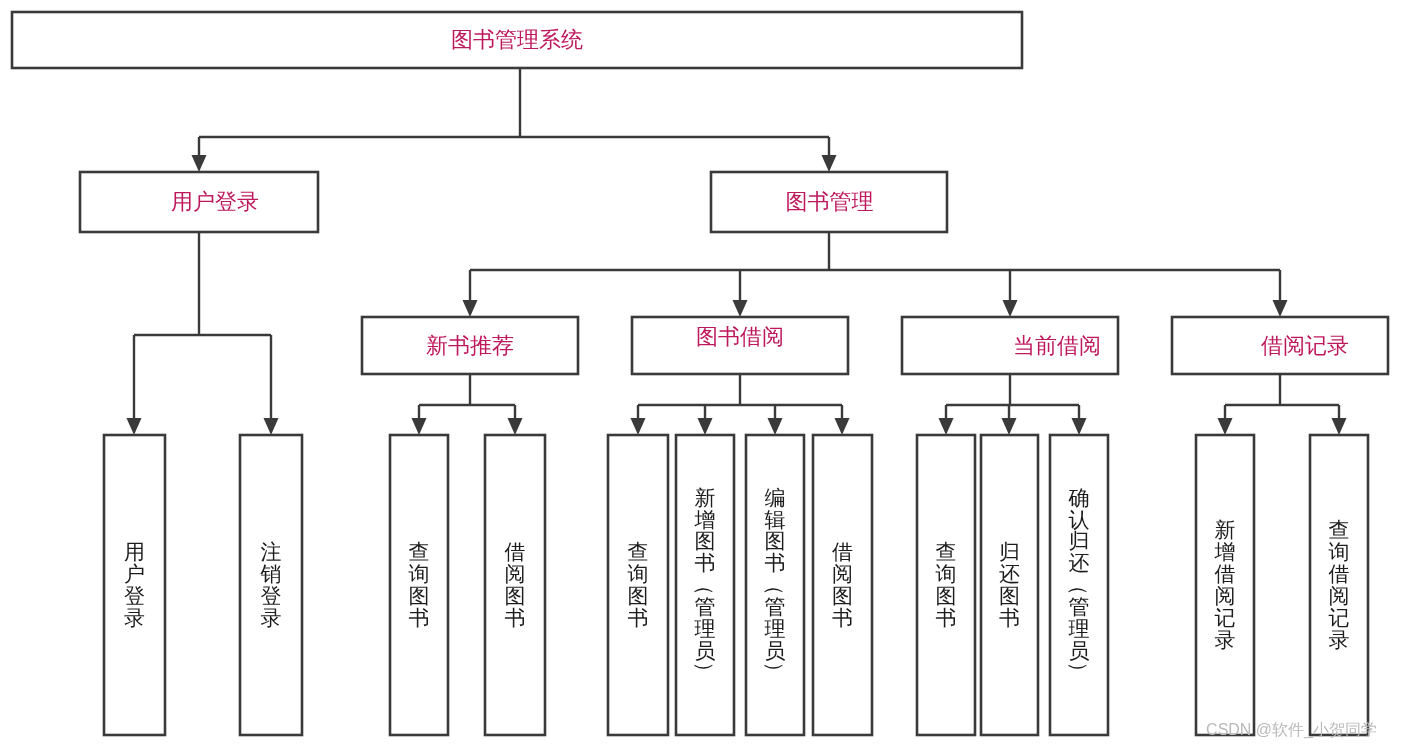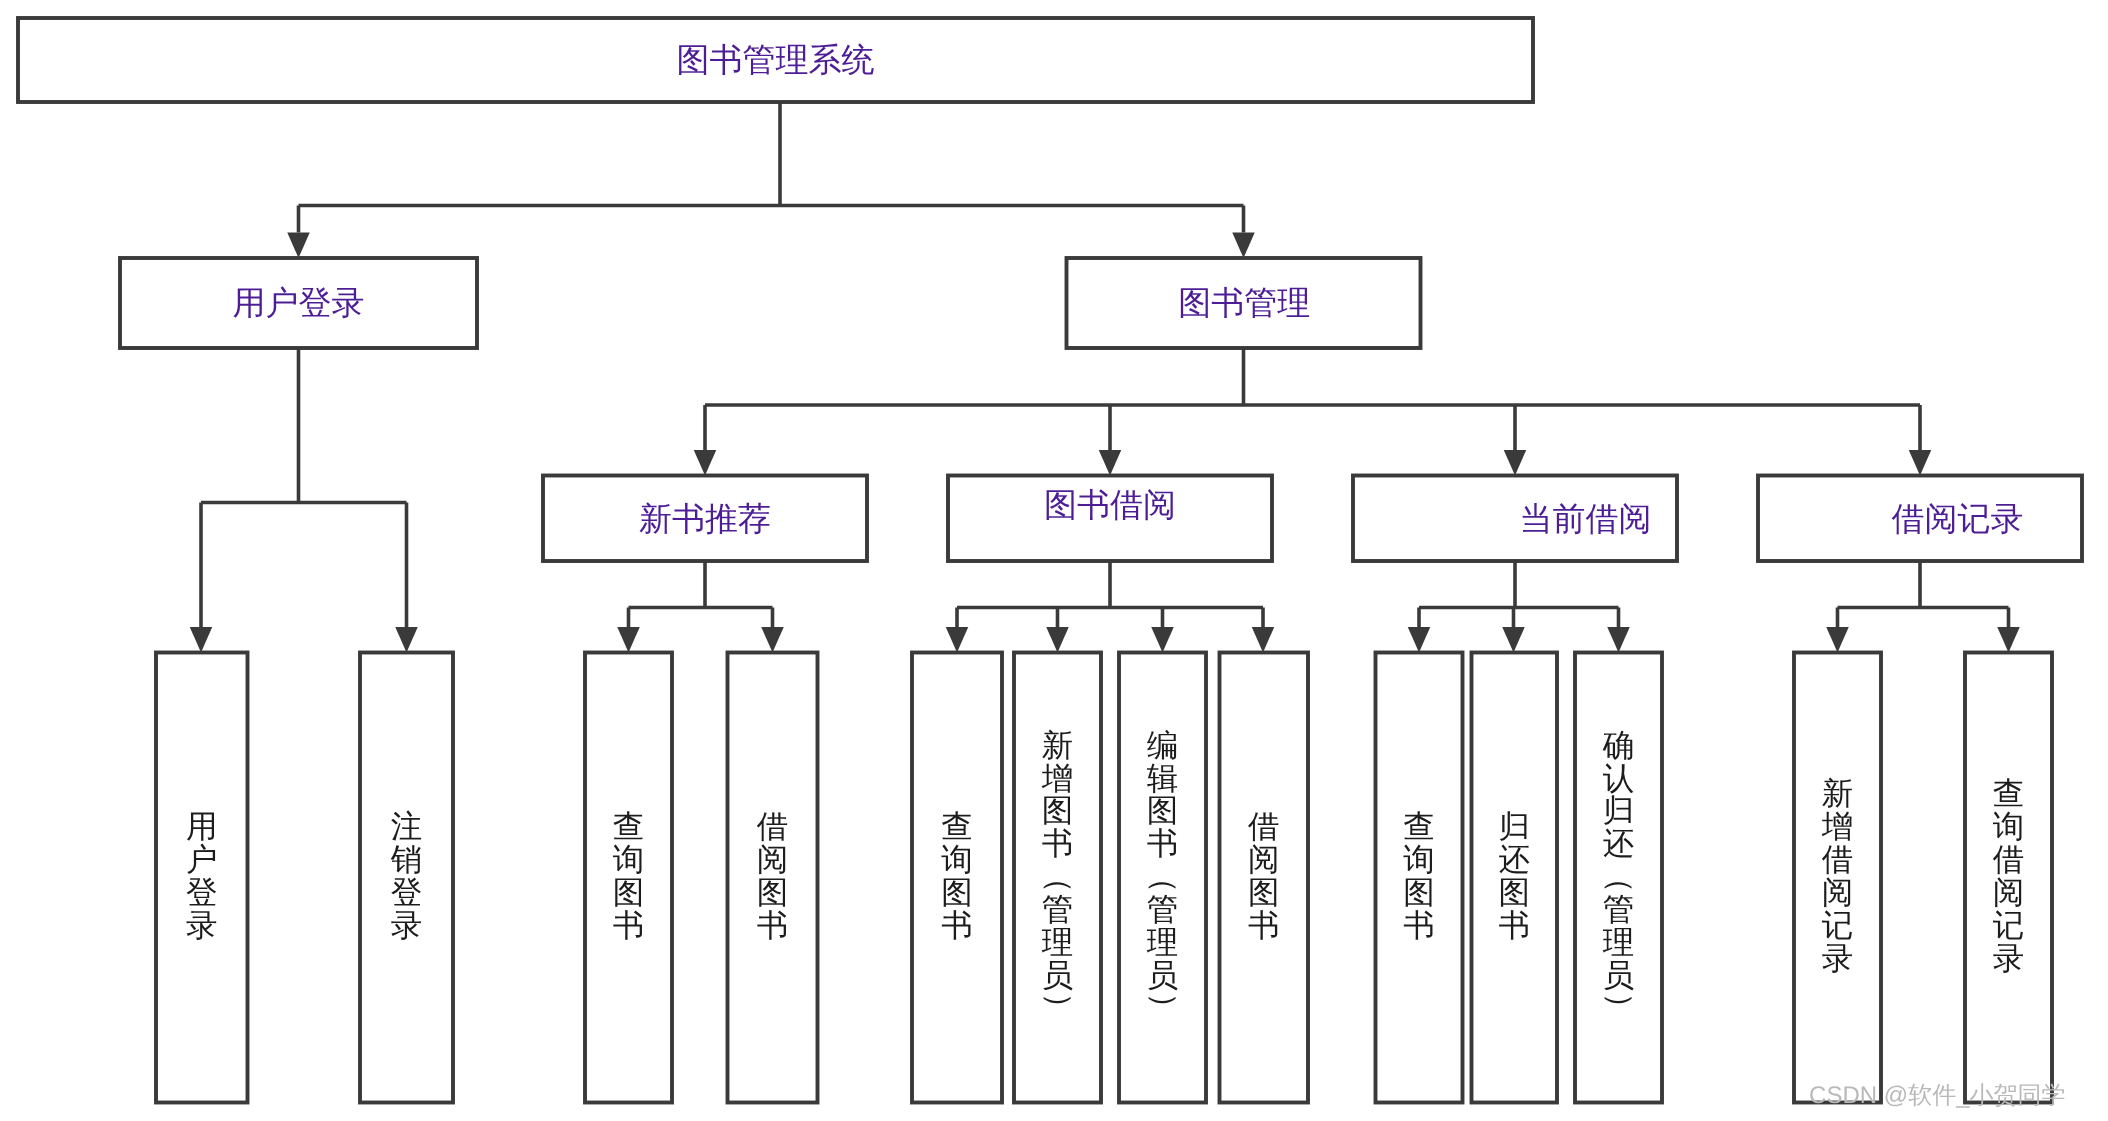--- a/index.html
+++ b/index.html
@@ -67,21 +67,21 @@
     text-align: center;
   }
   .vtext-wrap span.rot {
     transform: rotate(90deg);
   }
   .htext-wrap {
     position: absolute;
     display: flex;
     align-items: center;
     justify-content: center;
-    color: #4c1d95;
+    color: #be185d;
     font-size: 22px;
     font-family: "Liberation Sans", "DejaVu Sans", sans-serif;
     pointer-events: none;
     white-space: nowrap;
   }
 </style>
 </head>
 <body>
 
 <div id="diagram-root">
@@ -158,21 +158,21 @@
         <rect x="813" y="435" width="59" height="300" class="node-box"></rect>
         <rect x="917" y="435" width="58" height="300" class="node-box"></rect>
         <rect x="981" y="435" width="57" height="300" class="node-box"></rect>
         <rect x="1050" y="435" width="58" height="300" class="node-box"></rect>
         <rect x="1196" y="435" width="58" height="300" class="node-box"></rect>
         <rect x="1310" y="435" width="58" height="300" class="node-box"></rect>
       </g>
   </svg>
   <div id="labels-layer">
       <div class="htext-wrap" style="left: 12px; top: 12px; width: 1010px; height: 56px;">图书管理系统</div>
-      <div class="htext-wrap" style="left: 80px; top: 172px; width: 238px; height: 60px;">用户登录</div>
+      <div class="htext-wrap" style="left: 96px; top: 172px; width: 238px; height: 60px;">用户登录</div>
       <div class="htext-wrap" style="left: 711px; top: 172px; width: 237px; height: 60px; font-family: Liberation Serif, serif;">图书管理</div>
       <div class="htext-wrap" style="left: 362px; top: 317px; width: 216px; height: 57px;">新书推荐</div>
       <div class="htext-wrap" style="left: 632px; top: 317px; width: 216px; height: 40px;">图书借阅</div>
       <div class="htext-wrap" style="left: 902px; top: 317px; width: 216px; height: 57px; margin-left: 47px;">当前借阅</div>
       <div class="htext-wrap" style="left: 1172px; top: 317px; width: 188px; height: 57px; padding-left: 39px;">借阅记录</div>
       <div class="vtext-wrap" style="left: 104px; top: 435px; width: 61px; height: 300px;">
         <span>用</span>
         <span>户</span>
         <span>登</span>
         <span>录</span>

